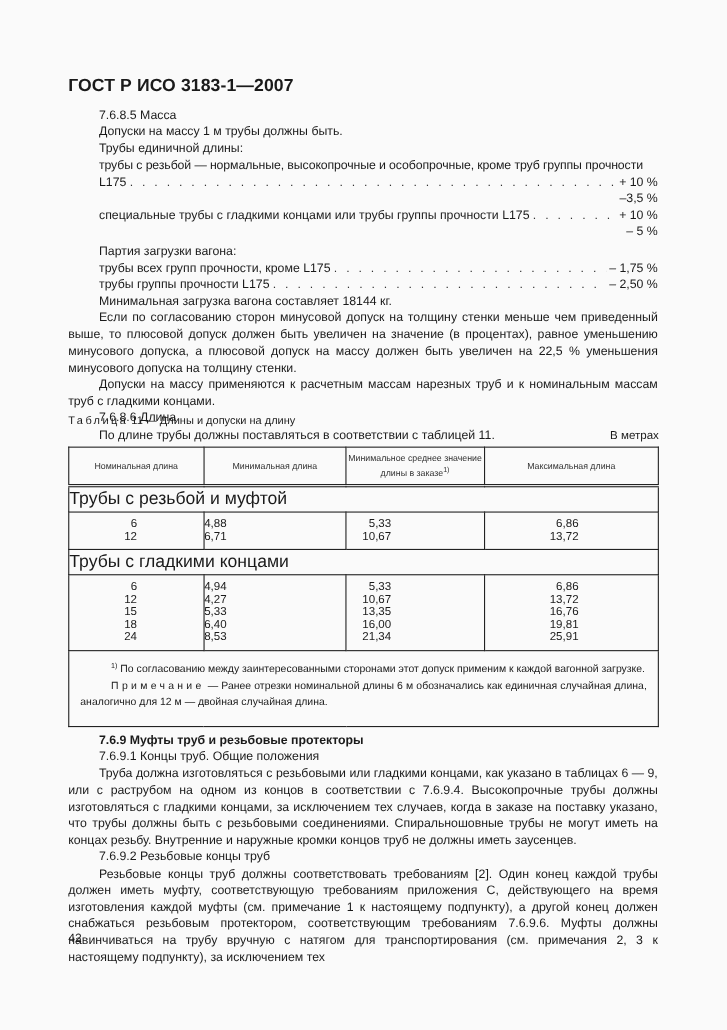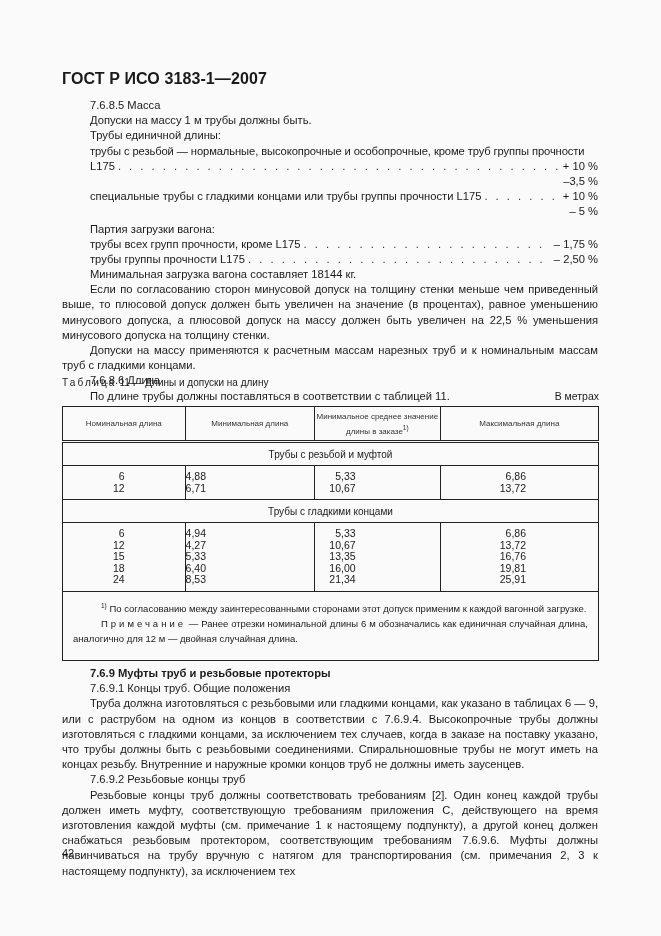--- a/index.html
+++ b/index.html
@@ -24,21 +24,21 @@
   .table-caption { position: absolute; left: 62px; top: 377px; font-size: 10px; }
   .table-caption .spaced { letter-spacing: 2.2px; }
   .unit { position: absolute; right: 62px; top: 390px; font-size: 10.5px; margin-left: 47px; }
   table.t11 {
     position: absolute; left: 62px; top: 406px; width: 537px;
     border-collapse: collapse; font-size: 9.5px;
   }
   table.t11 td, table.t11 th { border: 1px solid #222; padding: 0; }
   table.t11 th { font-weight: normal; font-size: 8px; height: 33px; text-align: center; line-height: 11px; color: #333; }
   table.t11 tr.hdr-sep td { border-top: 3px double #222; }
-  .group-title { text-align: center; font-size: 10px; height: 22px; }
+  .group-title { font-size: 16px; height: 22px; }
   .num { line-height: 11.5px; font-size: 10.5px; padding: 5px 0 !important; }
   .col { display: block; }
   .c1 { text-align: right; padding-right: 60px !important; }
   .c2 { text-align: right; padding-right: 108px !important; }
   .c3 { text-align: right; padding-right: 84px !important; }
   .c4 { text-align: right; padding-right: 72px !important; }
   .notes { font-size: 9.5px; line-height: 15px; padding: 6px 10px 14px 10px !important; text-align: justify; }
   .notes .ind2 { text-indent: 28px; }
   .sup { font-size: 6.5px; vertical-align: super; }
   .sec-title { font-weight: bold; }

